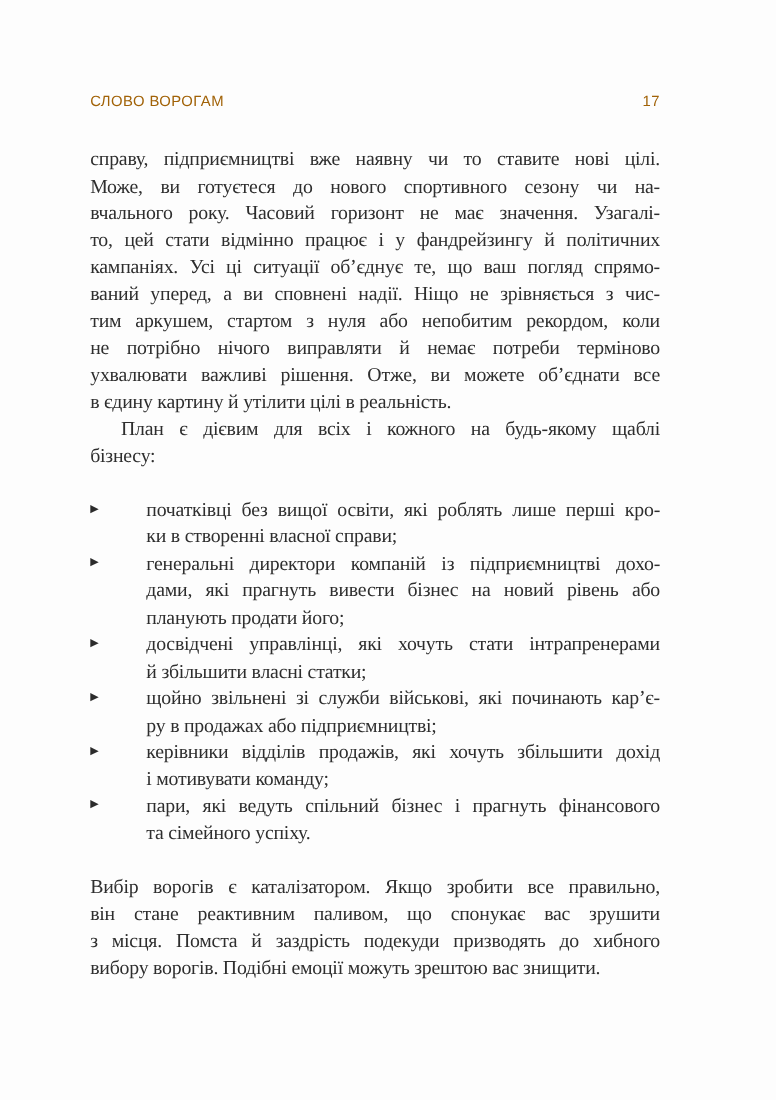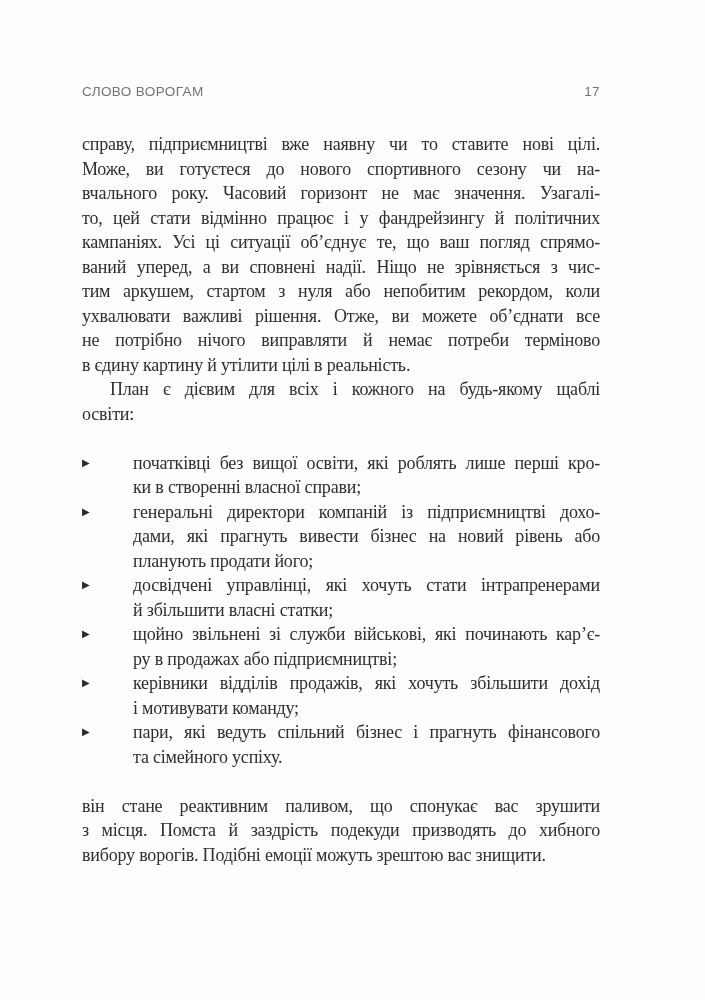--- a/index.html
+++ b/index.html
@@ -16,21 +16,21 @@
     box-sizing: border-box;
     padding: 84px 105px 0 82px;
   }
   .page-header {
     display: flex;
     justify-content: space-between;
     align-items: baseline;
     font-family: "Liberation Sans", sans-serif;
     font-size: 13.5px;
     letter-spacing: 0.4px;
-    color: #737373;
+    color: #a16207;
     line-height: 16px;
     margin-bottom: 32px;
   }
   .body-text {
     font-family: "Liberation Serif", serif;
     font-size: 18px;
     line-height: 24.5px;
     color: #2e2e2e;
     letter-spacing: -0.2px;
   }
@@ -82,28 +82,28 @@
   <div class="body-text">
 
     <div class="para">
         <div class="line">справу, підприємництві вже наявну чи то ставите нові цілі.</div>
         <div class="line">Може, ви готуєтеся до нового спортивного сезону чи на-</div>
         <div class="line">вчального року. Часовий горизонт не має значення. Узагалі-</div>
         <div class="line">то, цей стати відмінно працює і у фандрейзингу й політичних</div>
         <div class="line">кампаніях. Усі ці ситуації об’єднує те, що ваш погляд спрямо-</div>
         <div class="line">ваний уперед, а ви сповнені надії. Ніщо не зрівняється з чис-</div>
         <div class="line">тим аркушем, стартом з нуля або непобитим рекордом, коли</div>
+        <div class="line">не потрібно нічого виправляти й немає потреби терміново</div>
         <div class="line">ухвалювати важливі рішення. Отже, ви можете об’єднати все</div>
-        <div class="line">не потрібно нічого виправляти й немає потреби терміново</div>
         <div class="line">в єдину картину й утілити цілі в реальність.</div>
       </div>
 
     <div class="para indent-first">
         <div class="line">План є дієвим для всіх і кожного на будь-якому щаблі</div>
-        <div class="line">освіти:</div>
+        <div class="line">бізнесу:</div>
       </div>
 
     <div class="bullet-list gap-before">
         <div class="bullet-item">
           <span class="marker">▶</span>
           <div class="bullet-text">
             <div class="line">початківці без вищої освіти, які роблять лише перші кро-</div>
             <div class="line">ки в створенні власної справи;</div>
           </div>
         </div>
@@ -139,19 +139,20 @@
         <div class="bullet-item">
           <span class="marker">▶</span>
           <div class="bullet-text">
             <div class="line">пари, які ведуть спільний бізнес і прагнуть фінансового</div>
             <div class="line">та сімейного успіху.</div>
           </div>
         </div>
       </div>
 
     <div class="para gap-before">
+        <div class="line">Вибір ворогів є каталізатором. Якщо зробити все правильно,</div>
         <div class="line">він стане реактивним паливом, що спонукає вас зрушити</div>
         <div class="line">з місця. Помста й заздрість подекуди призводять до хибного</div>
         <div class="line">вибору ворогів. Подібні емоції можуть зрештою вас знищити.</div>
       </div>
 
   </div>
 </div>
 
 </body></html>

